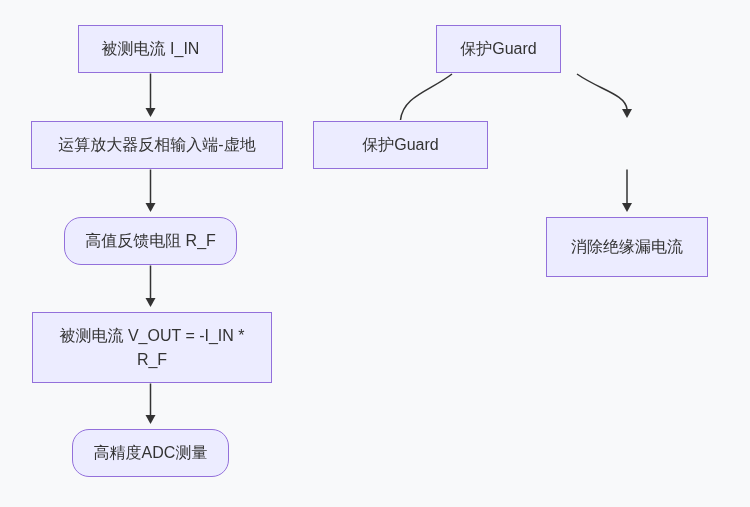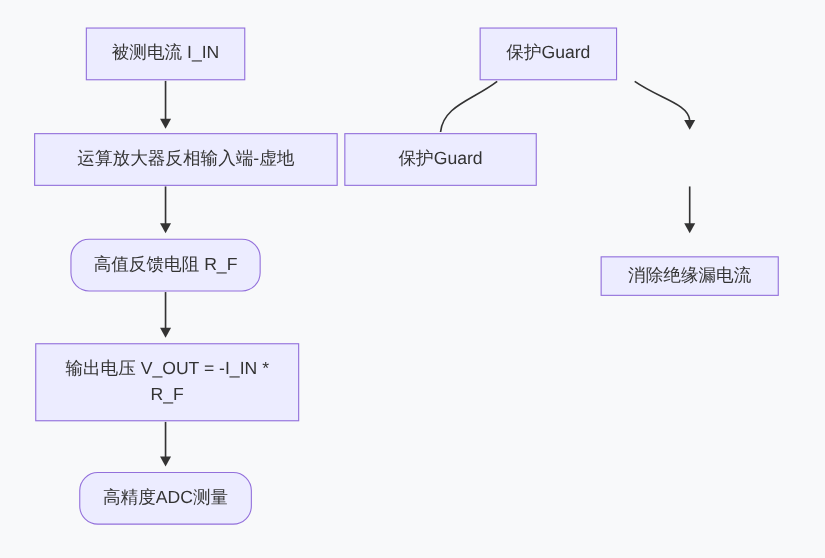--- a/index.html
+++ b/index.html
@@ -42,29 +42,29 @@
     font-size: 16px;
     line-height: 24px;
     display: flex;
     align-items: center;
     justify-content: center;
     text-align: center;
     padding: 2px 10px;
   }
   
   #node-measured-current   { left: 78px;  top: 25px;  width: 145px; height: 48px; }
-  #node-virtual-ground     { left: 31px;  top: 121px; width: 276px; height: 48px; }
+  #node-virtual-ground     { left: 31px;  top: 121px; width: 252px; height: 48px; }
   #node-feedback-resistor  { left: 64px;  top: 217px; width: 173px; height: 48px; border-radius: 17px; }
   #node-output-voltage     { left: 32px;  top: 312px; width: 240px; height: 71px; }
   #node-adc-measurement    { left: 72px;  top: 429px; width: 157px; height: 48px; border-radius: 17px; }
   
   #node-guard              { left: 436px; top: 25px;  width: 125px; height: 48px; text-align: right; }
   #node-surround-inputs    { left: 313px; top: 121px; width: 175px; height: 48px; }
   #node-drive-potential    { left: 533px; top: 121px; width: 188px; height: 48px; }
-  #node-eliminate-leakage  { left: 546px; top: 217px; width: 162px; height: 36px; margin-top: 16px; }
+  #node-eliminate-leakage  { left: 546px; top: 217px; width: 162px; height: 60px; }
 </style>
 </head>
 <body>
 
 <div id="canvas">
 
   <svg id="edges" viewBox="0 0 750 507" xmlns="http://www.w3.org/2000/svg">
 
     <g>
       <line class="edge-line" x1="150.5" y1="73.5" x2="150.5" y2="109"></line>
@@ -94,20 +94,20 @@
 
     <g>
       <line class="edge-line" x1="627" y1="169.5" x2="627" y2="204"></line>
       <path class="edge-head" d="M622 203 L632 203 L627 212 Z"></path>
     </g>
   </svg>
 
   <div class="node" id="node-measured-current">被测电流 I_IN</div>
   <div class="node" id="node-virtual-ground">运算放大器反相输入端-虚地</div>
   <div class="node" id="node-feedback-resistor">高值反馈电阻 R_F</div>
-  <div class="node" id="node-output-voltage">输出电压 V_OUT = -I_IN * R_F</div>
+  <div class="node" id="node-output-voltage">被测电流 V_OUT = -I_IN * R_F</div>
   <div class="node" id="node-adc-measurement">高精度ADC测量</div>
 
   <div class="node" id="node-guard">保护Guard</div>
   <div class="node" id="node-surround-inputs">保护Guard</div>
   <div class="node" id="node-eliminate-leakage">消除绝缘漏电流</div>
 
 </div>
 
 </body></html>

